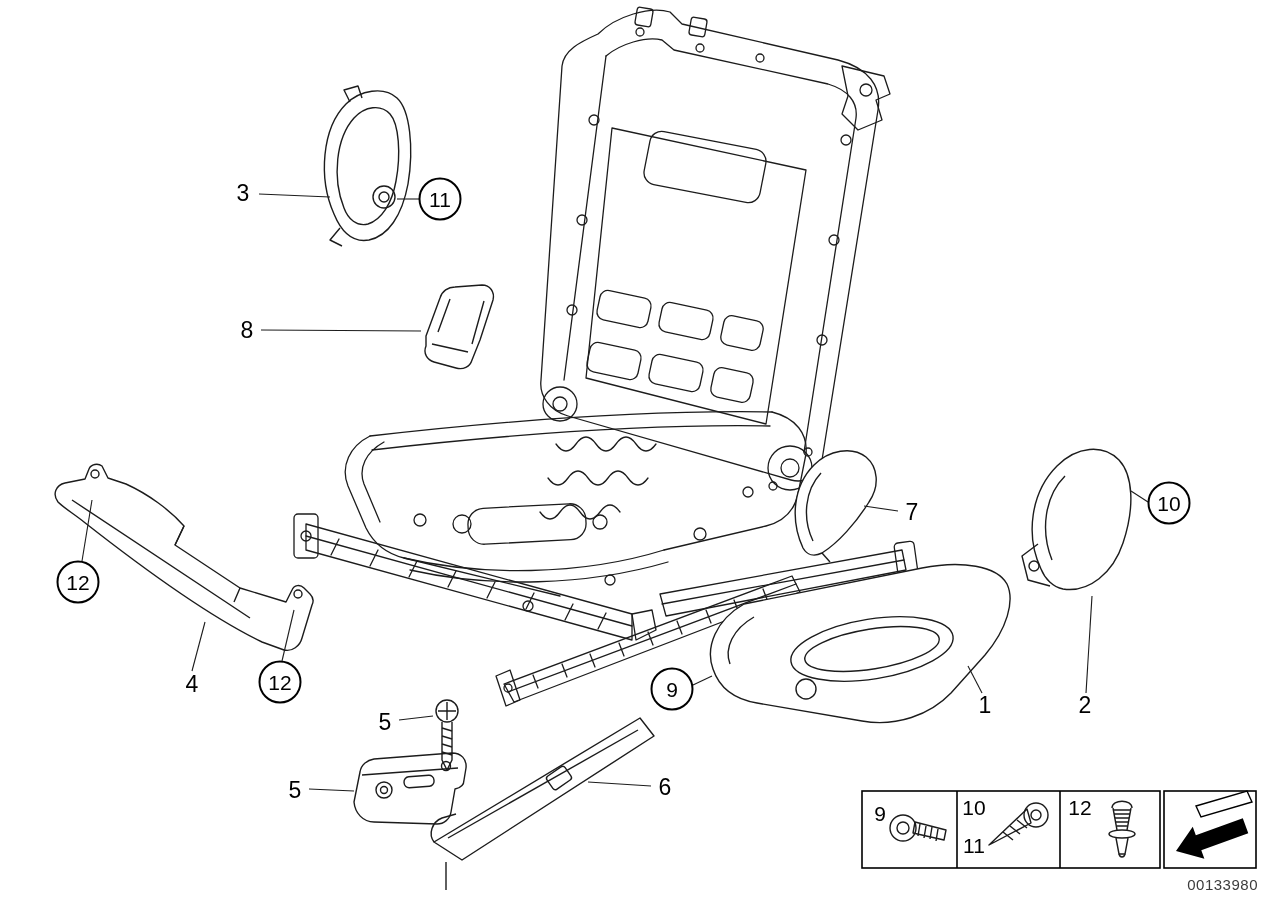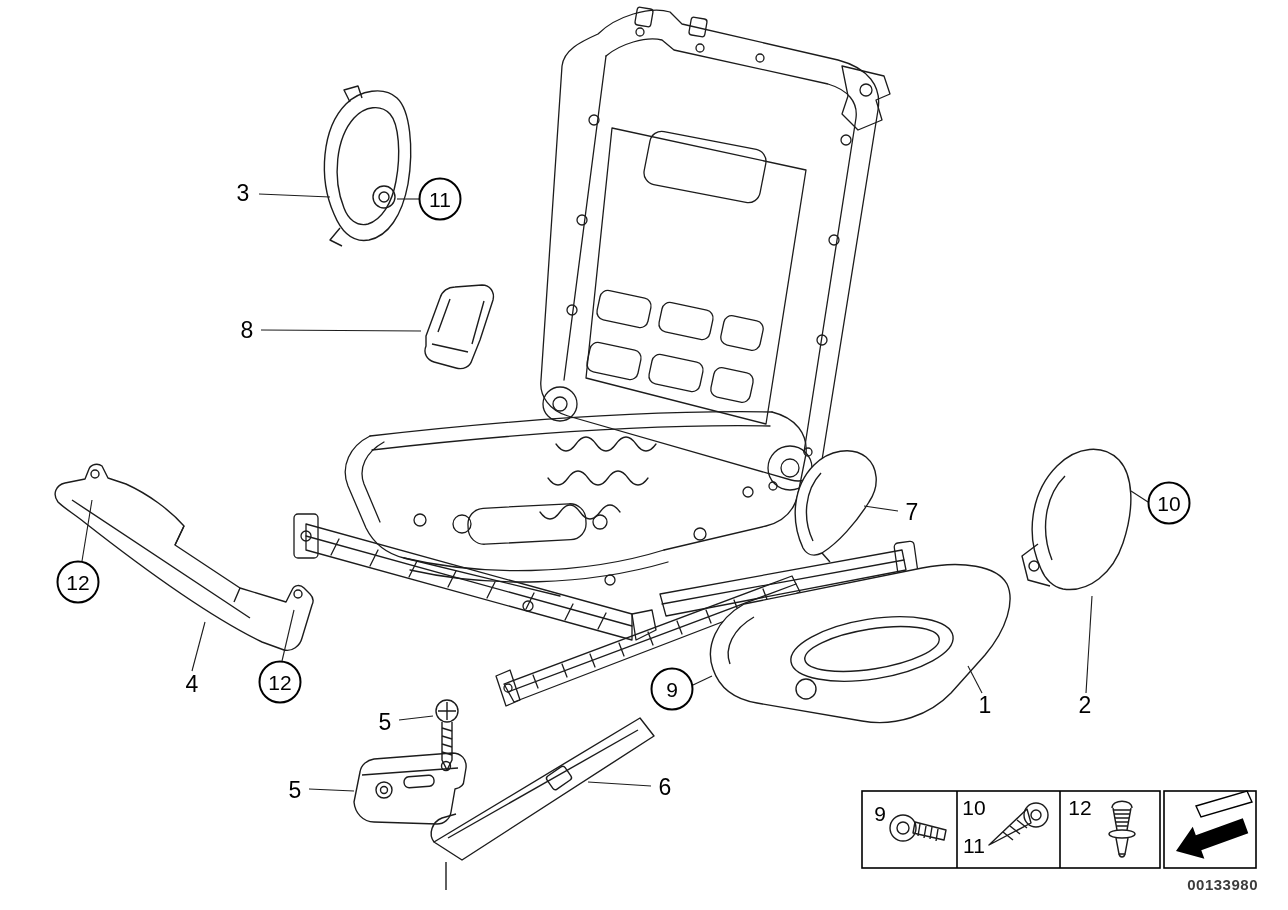--- a/index.html
+++ b/index.html
@@ -18,21 +18,21 @@
     width:43px; height:43px; border:2px solid #000; border-radius:50%;
     background:#fff; display:flex; align-items:center; justify-content:center;
     font-size:21px;
   }
   .legend-label {
     position:absolute; transform:translate(-50%,-50%);
     font-size:21px; line-height:1; color:#000; cursor:pointer; user-select:none;
   }
   .docnum {
     position:absolute; left:1158px; top:876px; width:100px;
-    text-align:right; font-size:15px; letter-spacing:0.5px; color:#3c3c3c;font-weight:bold;
+    text-align:right; font-size:15px; letter-spacing:0.5px; color:#3c3c3c;
   }
 </style>
 </head>
 <body>
 
 <div class="canvas">
 
   <svg class="art" width="1288" height="910" viewBox="0 0 1288 910">
 
     <g fill="none" stroke="#1c1c1c" stroke-width="1.3" stroke-linejoin="round" stroke-linecap="round">

